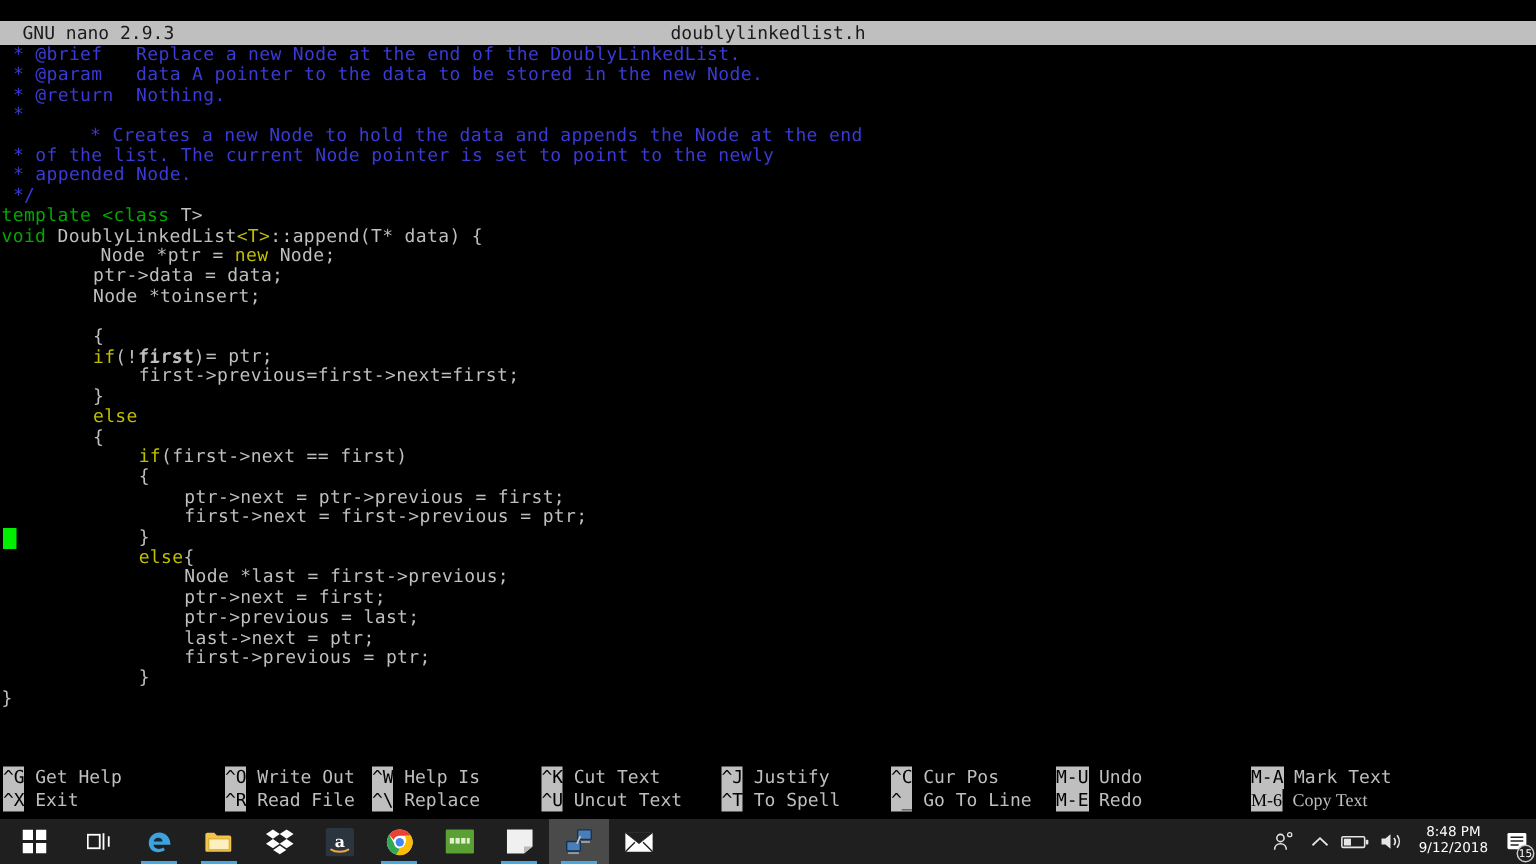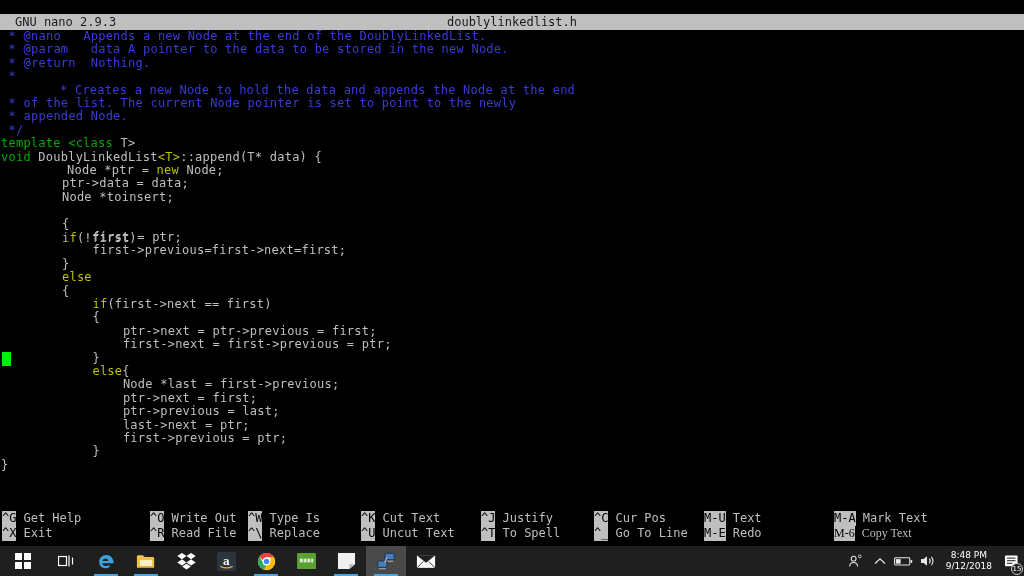--- a/index.html
+++ b/index.html
@@ -279,21 +279,21 @@
 <div id="putty-window">
 
 
   <div id="nano-header">
     <span class="hdr-version">GNU nano 2.9.3</span>
     <span class="hdr-filename">doublylinkedlist.h</span>
   </div>
 
   <div id="nano-body">
     <div id="code-lines">
-        <div class="code-line" style="top: 0px; left: 8.62px;"><span class="tok-comment">* @nano   Appends a new Node at the end of the DoublyLinkedList.</span></div>
+        <div class="code-line" style="top: 0px; left: 8.62px;"><span class="tok-comment">* @brief   Replace a new Node at the end of the DoublyLinkedList.</span></div>
         <div class="code-line" style="top: 13.4px; left: 8.62px;"><span class="tok-comment">* @param   data A pointer to the data to be stored in the new Node.</span></div>
         <div class="code-line" style="top: 26.8px; left: 8.62px;"><span class="tok-comment">* @return  Nothing.</span></div>
         <div class="code-line" style="top: 40.2px; left: 8.62px;"><span class="tok-comment">*</span></div>
         <div class="code-line" style="top: 53.6px; left: 12px; margin-left: 48px;"><span class="tok-comment">* Creates a new Node to hold the data and appends the Node at the end</span></div>
         <div class="code-line" style="top: 67px; left: 8.62px;"><span class="tok-comment">* of the list. The current Node pointer is set to point to the newly</span></div>
         <div class="code-line" style="top: 80.4px; left: 8.62px;"><span class="tok-comment">* appended Node.</span></div>
         <div class="code-line" style="top: 93.8px; left: 8.62px;"><span class="tok-comment">*/</span></div>
         <div class="code-line" style="top: 107.2px; left: 1px;"><span class="tok-green">template </span><span class="tok-green">&lt;class</span><span class="tok-plain"> T&gt;</span></div>
         <div class="code-line" style="top: 120.6px; left: 1px;"><span class="tok-green">void</span><span class="tok-plain"> DoublyLinkedList</span><span class="tok-yellow">&lt;T&gt;</span><span class="tok-plain">::append(T* data) {</span></div>
         <div class="code-line" style="top: 134px; left: 67px;"><span class="tok-plain">Node *ptr = </span><span class="tok-yellow">new</span><span class="tok-plain"> Node;</span></div>
@@ -320,25 +320,25 @@
         <div class="code-line" style="top: 415.4px; left: 92.44px;"><span class="tok-plain">}</span></div>
         <div class="code-line" style="top: 428.8px; left: 1px;"><span class="tok-plain">}</span></div>
       </div>
     <div id="cursor-block" style="top: 322.1px; left: 2px;"></div>
   </div>
 
   <div id="nano-shortcuts">
     <div class="sc-row row0" id="sc-row-0">
         <div class="sc-item" style="left: 2px;"><span class="sc-key">^G</span><span class="sc-label">Get Help</span></div>
         <div class="sc-item" style="left: 150px;"><span class="sc-key">^O</span><span class="sc-label">Write Out</span></div>
-        <div class="sc-item" style="left: 248px;"><span class="sc-key">^W</span><span class="sc-label">Type Is</span></div>
+        <div class="sc-item" style="left: 248px;"><span class="sc-key">^W</span><span class="sc-label">Help Is</span></div>
         <div class="sc-item" style="left: 361px;"><span class="sc-key">^K</span><span class="sc-label">Cut Text</span></div>
         <div class="sc-item" style="left: 481px;"><span class="sc-key">^J</span><span class="sc-label">Justify</span></div>
         <div class="sc-item" style="left: 594px;"><span class="sc-key">^C</span><span class="sc-label">Cur Pos</span></div>
-        <div class="sc-item" style="left: 704px;"><span class="sc-key">M-U</span><span class="sc-label">Text</span></div>
+        <div class="sc-item" style="left: 704px;"><span class="sc-key">M-U</span><span class="sc-label">Undo</span></div>
         <div class="sc-item" style="left: 834px;"><span class="sc-key">M-A</span><span class="sc-label">Mark Text</span></div>
       </div>
     <div class="sc-row row1" id="sc-row-1">
         <div class="sc-item" style="left: 2px;"><span class="sc-key">^X</span><span class="sc-label">Exit</span></div>
         <div class="sc-item" style="left: 150px;"><span class="sc-key">^R</span><span class="sc-label">Read File</span></div>
         <div class="sc-item" style="left: 248px;"><span class="sc-key">^\</span><span class="sc-label">Replace</span></div>
         <div class="sc-item" style="left: 361px;"><span class="sc-key">^U</span><span class="sc-label">Uncut Text</span></div>
         <div class="sc-item" style="left: 481px;"><span class="sc-key">^T</span><span class="sc-label">To Spell</span></div>
         <div class="sc-item" style="left: 594px;"><span class="sc-key">^_</span><span class="sc-label">Go To Line</span></div>
         <div class="sc-item" style="left: 704px;"><span class="sc-key">M-E</span><span class="sc-label">Redo</span></div>

